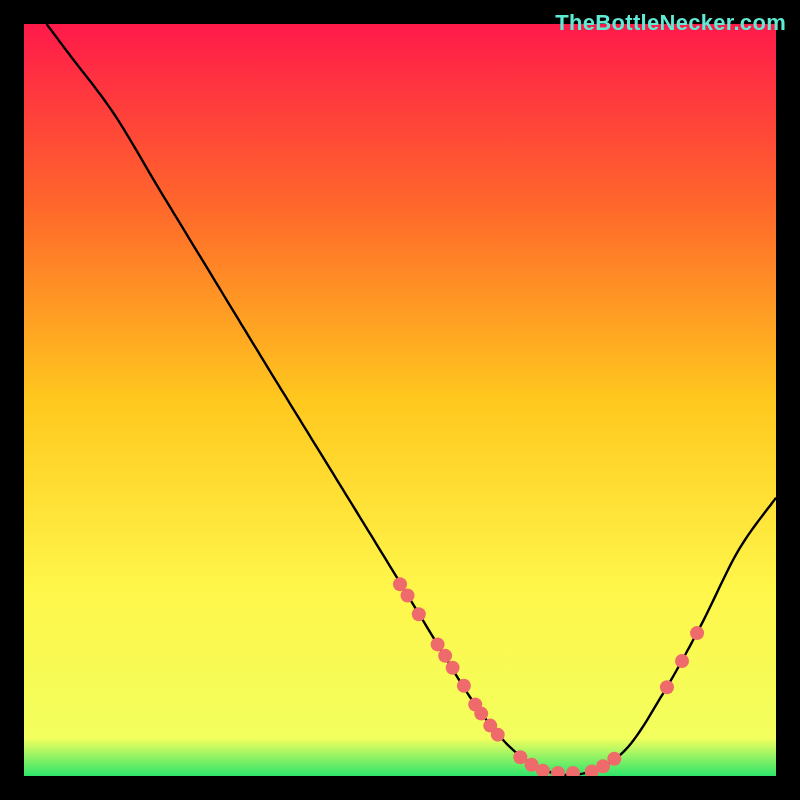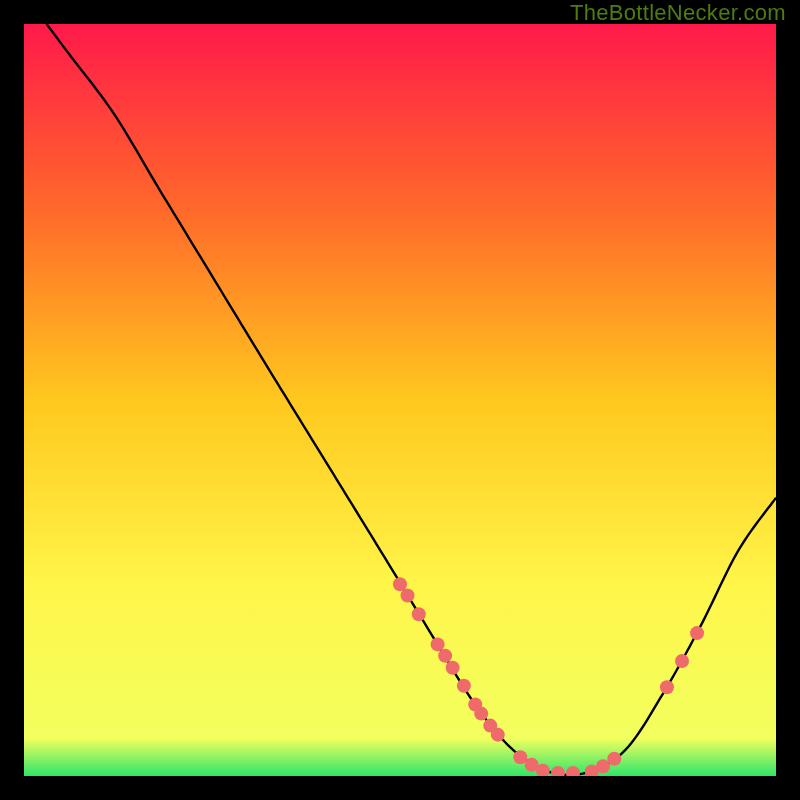--- a/index.html
+++ b/index.html
@@ -6,25 +6,25 @@
   body {
     width: 800px;
     height: 800px;
     background: #000;
     position: relative;
     font-family: Arial, Helvetica, sans-serif;
     overflow: hidden;
   }
   .watermark {
     position: absolute;
-    top: 0;
+    top: 10px;
     right: 14px;
-    color: #4d7c0f;
+    color: #5eead4;
     font-size: 22px;
-    font-weight: 400;
+    font-weight: 700;
     letter-spacing: 0.3px;
     z-index: 10;
   }
   .plot {
     position: absolute;
     left: 24px;
     top: 24px;
     width: 752px;
     height: 752px;
   }

